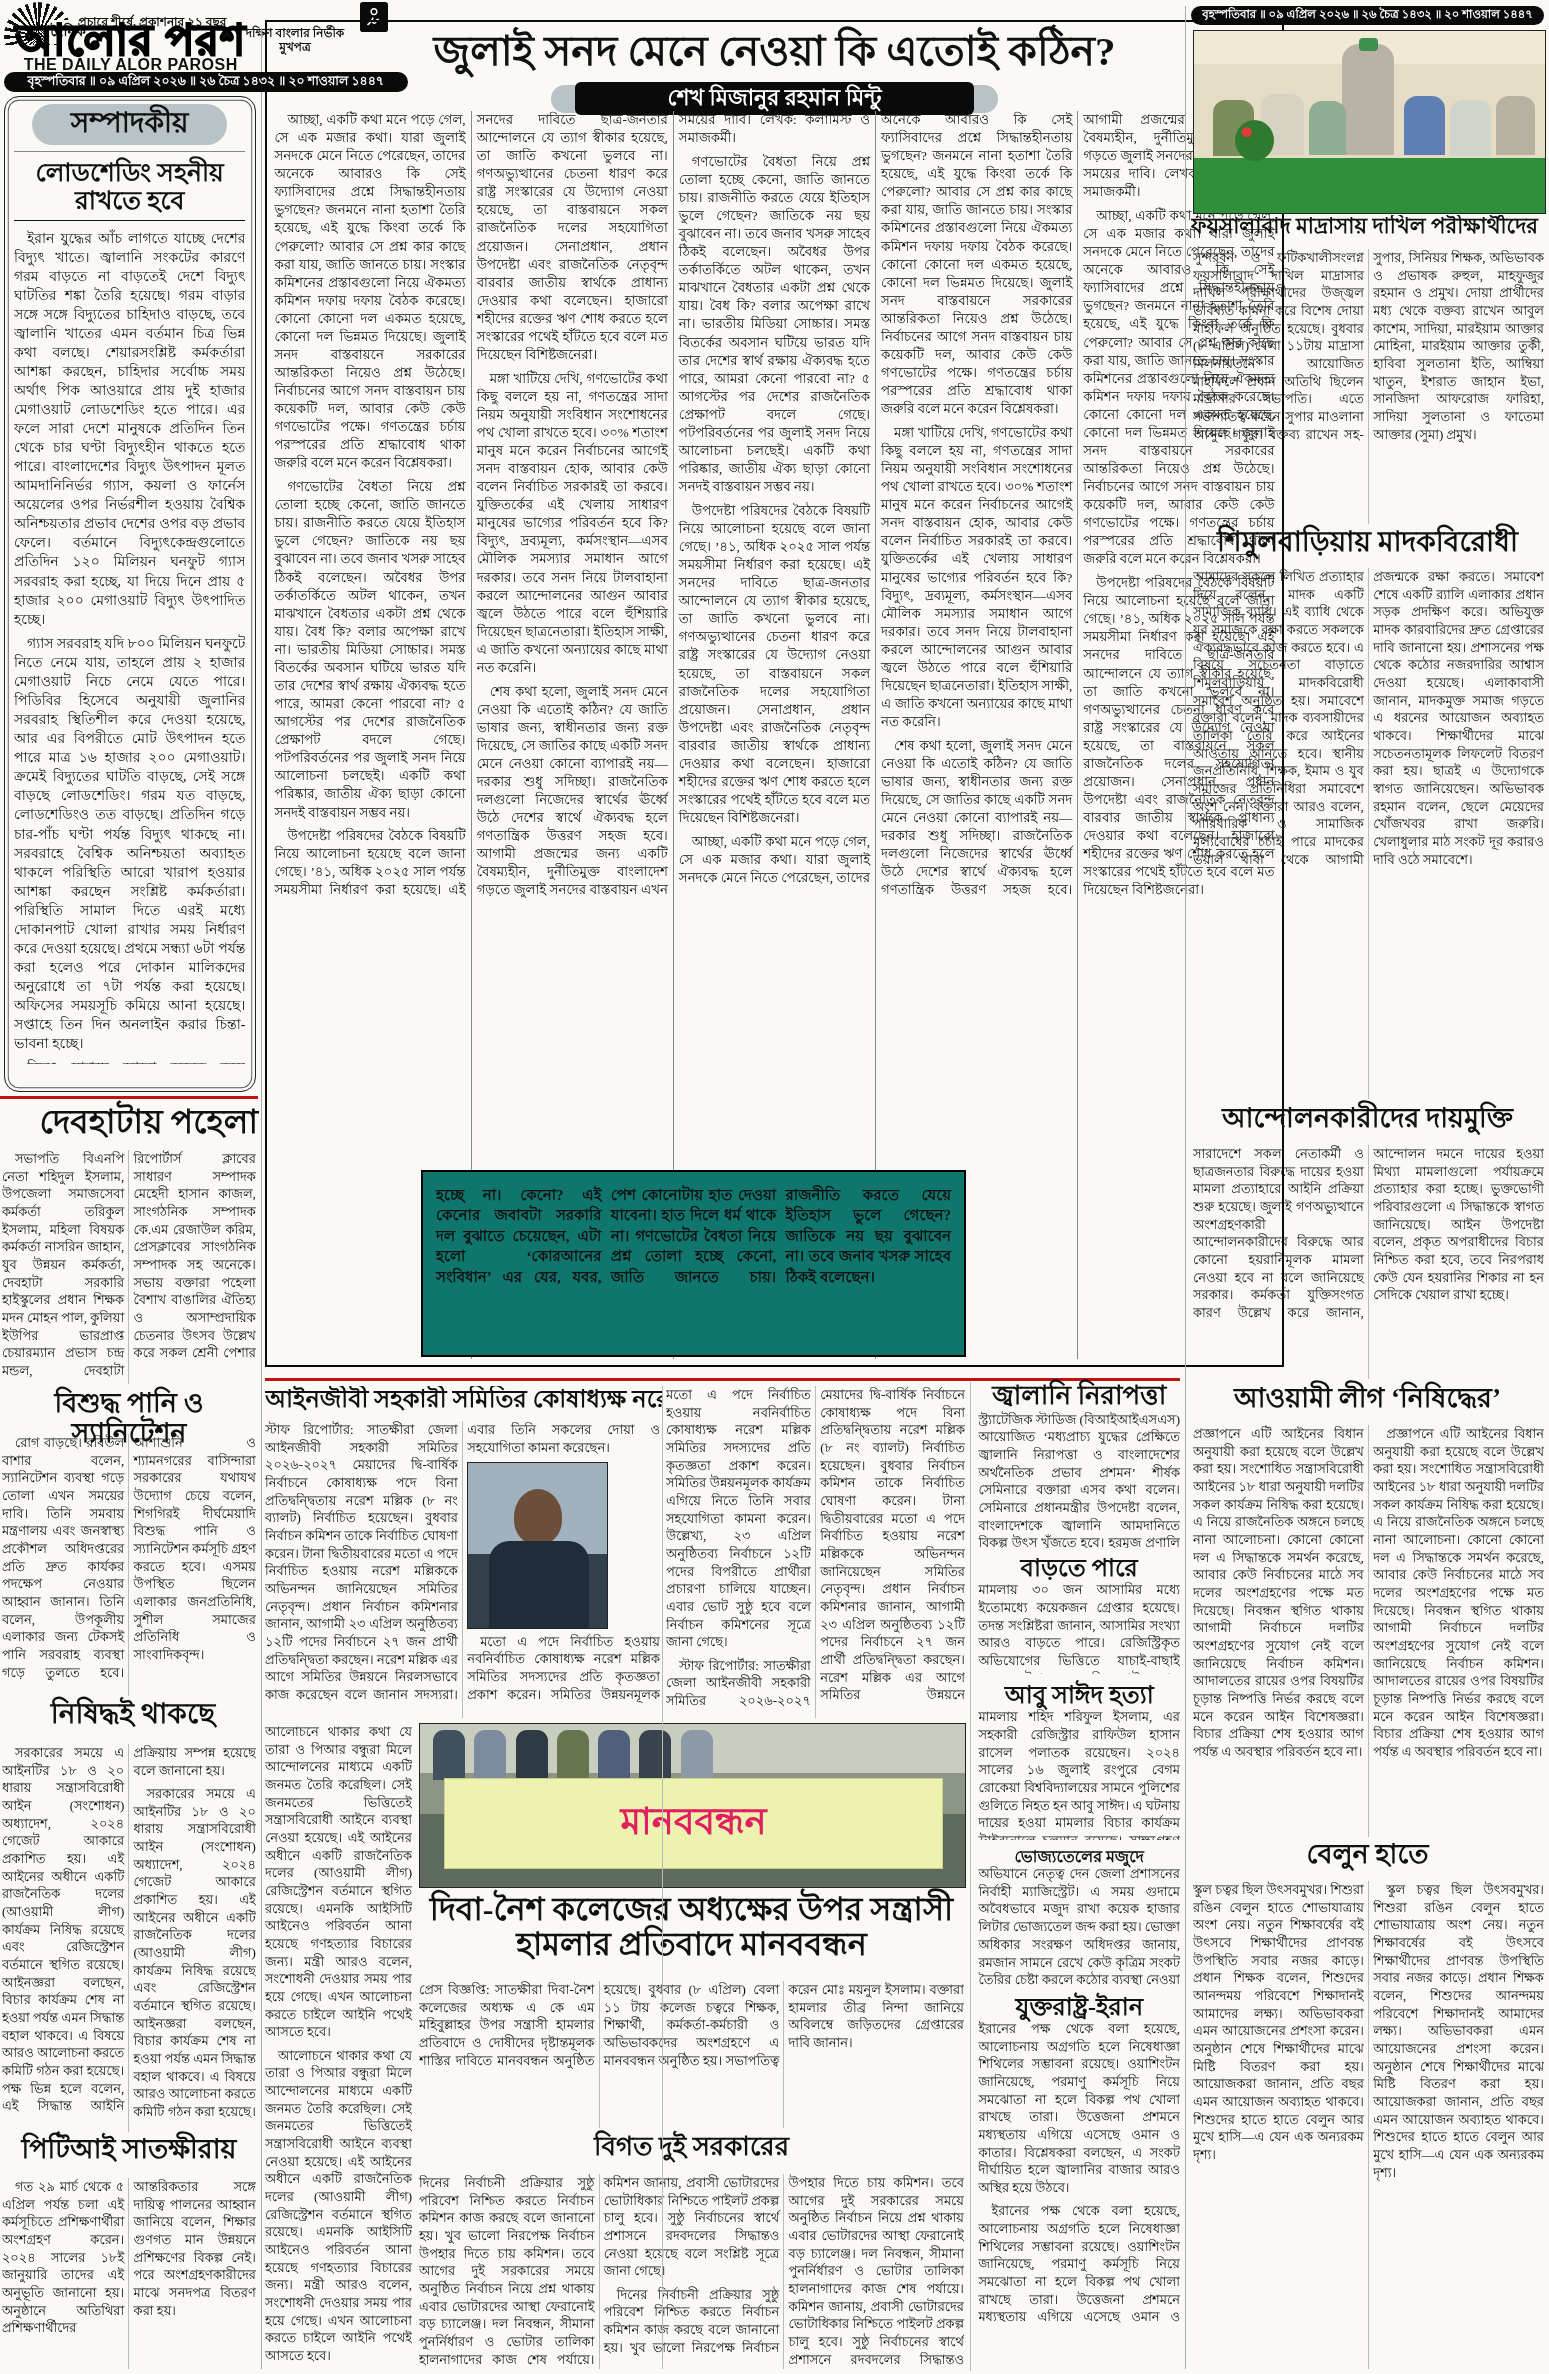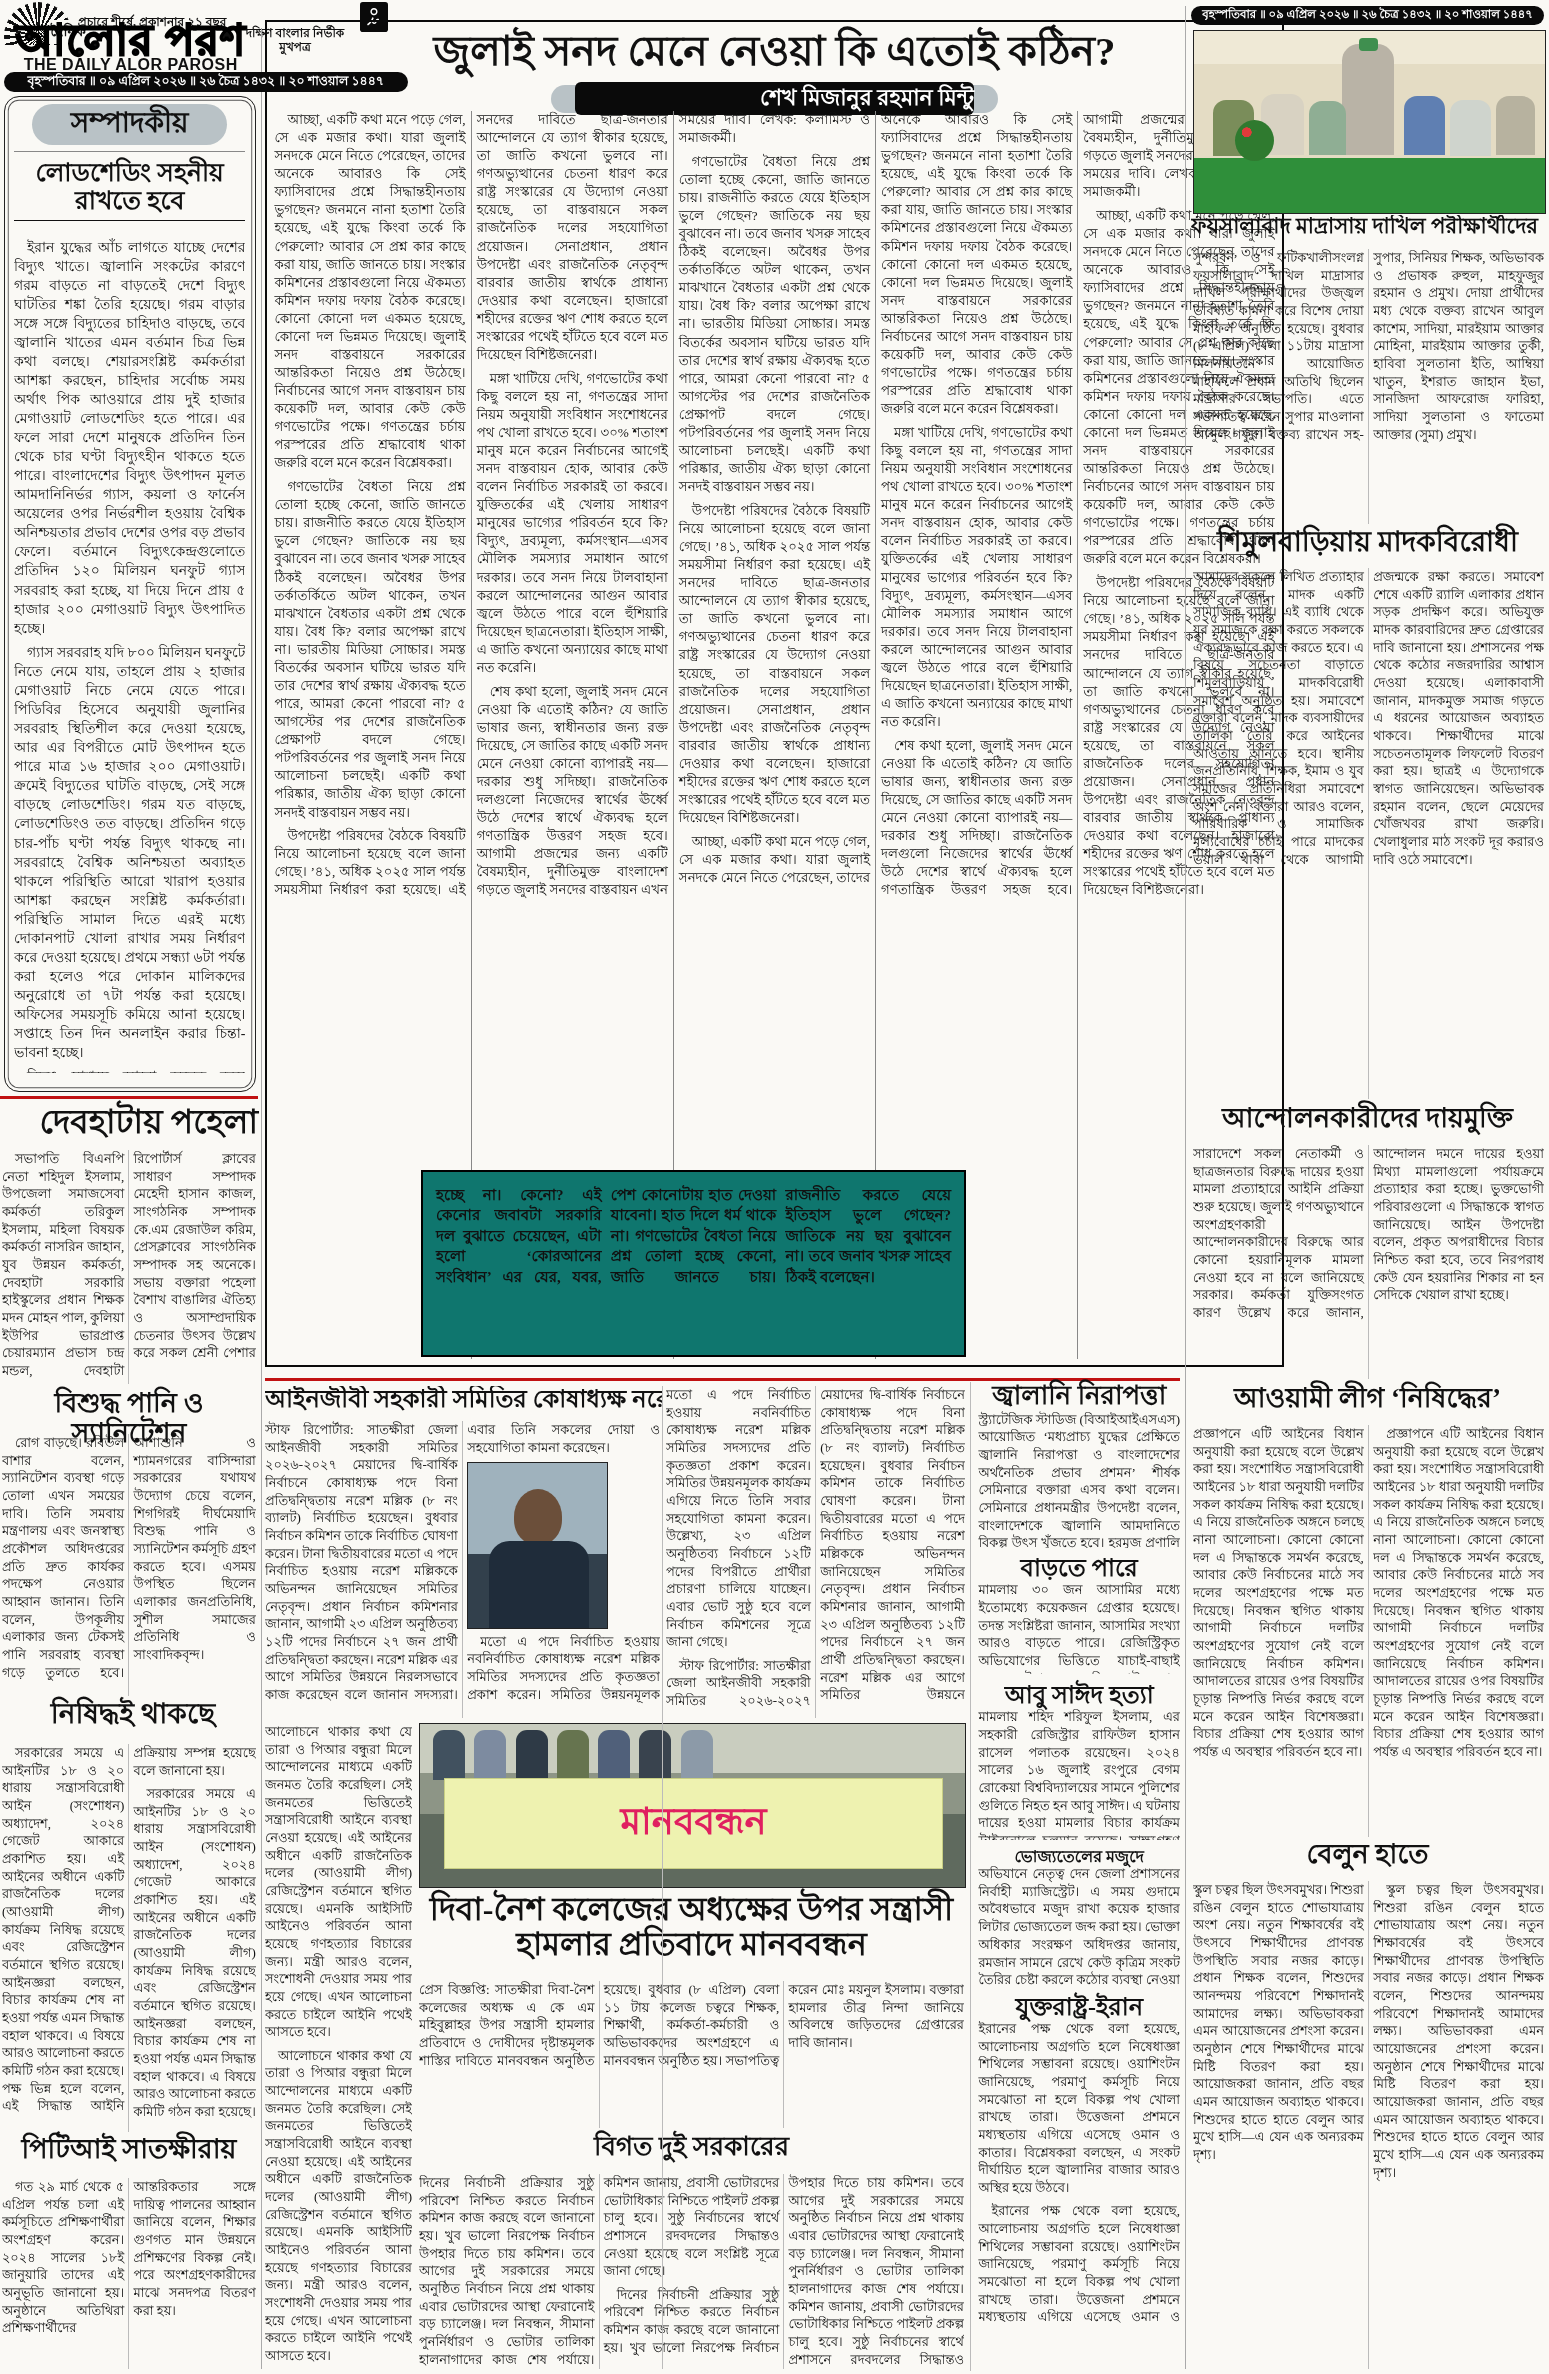--- a/index.html
+++ b/index.html
@@ -48,21 +48,21 @@
     <span>বৃহস্পতিবার ॥ ০৯ এপ্রিল ২০২৬ ॥ ২৬ চৈত্র ১৪৩২ ॥ ২০ শাওয়াল ১৪৪৭</span>
   </div>
 
   <div class="abs" style="left:3.7px;top:96px;width:252px;height:996px;border:1.9px solid #222;border-radius:15px;
               box-shadow:inset 0 0 0 2.8px #faf9f5, inset 0 0 0 3.7px #555;padding:5.6px 9.3px;box-sizing:border-box;">
     <div class="figure" style="position:relative;margin:1.9px auto 0;width:195px;height:41px;background:#b9c2c6;
                 border-radius:20.4px;display:flex;align-items:center;justify-content:center;">
       <span style="font-size:28px;font-weight:900;">সম্পাদকীয়</span>
     </div>
     <div style="height:0.9px;background:#888;margin:5.6px 0 7.4px;"></div>
-    <div class="hl" style="font-size:25px;border-bottom:1.9px solid #111;padding-bottom:5.6px;margin-bottom:17px;">লোডশেডিং সহনীয় রাখতে হবে</div>
+    <div class="hl" style="font-size:25px;border-bottom:1.9px solid #111;padding-bottom:5.6px;margin-bottom:8px;">লোডশেডিং সহনীয় রাখতে হবে</div>
     <div class="txt" style="height:835px;font-size:14px;">
       <p>ইরান যুদ্ধের আঁচ লাগতে যাচ্ছে দেশের বিদ্যুৎ খাতে। জ্বালানি সংকটের কারণে গরম বাড়তে না বাড়তেই দেশে বিদ্যুৎ ঘাটতির শঙ্কা তৈরি হয়েছে। গরম বাড়ার সঙ্গে সঙ্গে বিদ্যুতের চাহিদাও বাড়ছে, তবে জ্বালানি খাতের এমন বর্তমান চিত্র ভিন্ন কথা বলছে। শেয়ারসংশ্লিষ্ট কর্মকর্তারা আশঙ্কা করছেন, চাহিদার সর্বোচ্চ সময় অর্থাৎ পিক আওয়ারে প্রায় দুই হাজার মেগাওয়াট লোডশেডিং হতে পারে। এর ফলে সারা দেশে মানুষকে প্রতিদিন তিন থেকে চার ঘণ্টা বিদ্যুৎহীন থাকতে হতে পারে। বাংলাদেশের বিদ্যুৎ উৎপাদন মূলত আমদানিনির্ভর গ্যাস, কয়লা ও ফার্নেস অয়েলের ওপর নির্ভরশীল হওয়ায় বৈশ্বিক অনিশ্চয়তার প্রভাব দেশের ওপর বড় প্রভাব ফেলে। বর্তমানে বিদ্যুৎকেন্দ্রগুলোতে প্রতিদিন ১২০ মিলিয়ন ঘনফুট গ্যাস সরবরাহ করা হচ্ছে, যা দিয়ে দিনে প্রায় ৫ হাজার ২০০ মেগাওয়াট বিদ্যুৎ উৎপাদিত হচ্ছে।</p>
       <p>গ্যাস সরবরাহ যদি ৮০০ মিলিয়ন ঘনফুটে নিতে নেমে যায়, তাহলে প্রায় ২ হাজার মেগাওয়াট নিচে নেমে যেতে পারে। পিডিবির হিসেবে অনুযায়ী জুলানির সরবরাহ স্থিতিশীল করে দেওয়া হয়েছে, আর এর বিপরীতে মোট উৎপাদন হতে পারে মাত্র ১৬ হাজার ২০০ মেগাওয়াট। ক্রমেই বিদ্যুতের ঘাটতি বাড়ছে, সেই সঙ্গে বাড়ছে লোডশেডিং। গরম যত বাড়ছে, লোডশেডিংও তত বাড়ছে। প্রতিদিন গড়ে চার-পাঁচ ঘণ্টা পর্যন্ত বিদ্যুৎ থাকছে না। সরবরাহে বৈশ্বিক অনিশ্চয়তা অব্যাহত থাকলে পরিস্থিতি আরো খারাপ হওয়ার আশঙ্কা করছেন সংশ্লিষ্ট কর্মকর্তারা। পরিস্থিতি সামাল দিতে এরই মধ্যে দোকানপাট খোলা রাখার সময় নির্ধারণ করে দেওয়া হয়েছে। প্রথমে সন্ধ্যা ৬টা পর্যন্ত করা হলেও পরে দোকান মালিকদের অনুরোধে তা ৭টা পর্যন্ত করা হয়েছে। অফিসের সময়সূচি কমিয়ে আনা হয়েছে। সপ্তাহে তিন দিন অনলাইন করার চিন্তা-ভাবনা হচ্ছে।</p>
       <p>বিদ্যুৎ সাশ্রয়ে আরো অনেক রকম পদক্ষেপ নেওয়া হয়েছে। কিন্তু বিশেষজ্ঞরা বলছেন, মধ্যপ্রাচ্য যুদ্ধের অবসান না হলে এবং জ্বালানি সরবরাহে স্থিতিশীলতা না এলে পরিস্থিতি সামনে দিন দিনই কঠিন হবে। গ্রীষ্মের তাপমাত্রা বৃদ্ধির সঙ্গে লোডশেডিং পরিস্থিতি ভয়াবহ রূপ নিতে পারে। এমন পরিস্থিতি মোকাবেলায় নানা উৎস থেকে তেল সংগ্রহ করে একটি বড় আপৎকালীন মজুদ গড়ে তুলতে হবে। অপরদিকে যারা তেলের অবৈধ মজুদ গড়ে তুলছে, তাদের বিরুদ্ধে কঠোর ব্যবস্থা নিতে হবে।</p>
     </div>
   </div>
 
   <div class="abs redrule" style="left:0;top:1096px;width:258px;"></div>
 
   <div class="abs hl" style="left:0;top:1104px;width:258px;font-size:33px;text-align:right;">দেবহাটায় পহেলা</div>
@@ -83,21 +83,21 @@
 
   <div class="abs hl" style="left:0;top:2135px;width:258px;font-size:27px;">পিটিআই সাতক্ষীরায়</div>
   <div class="abs txt twocol" style="left:1.9px;top:2178px;width:254px;height:191px;font-size:13px;">
     <p>গত ২৯ মার্চ থেকে ৫ এপ্রিল পর্যন্ত চলা এই কর্মসূচিতে প্রশিক্ষণার্থীরা অংশগ্রহণ করেন। ২০২৪ সালের ১৮ই জানুয়ারি তাদের এই অনুভূতি জানানো হয়। অনুষ্ঠানে অতিথিরা প্রশিক্ষণার্থীদের আন্তরিকতার সঙ্গে দায়িত্ব পালনের আহ্বান জানিয়ে বলেন, শিক্ষার গুণগত মান উন্নয়নে প্রশিক্ষণের বিকল্প নেই। পরে অংশগ্রহণকারীদের মাঝে সনদপত্র বিতরণ করা হয়।</p>
   </div>
 
   <div class="abs" style="left:265px;top:20px;width:1019px;height:1347px;border:2.8px solid #0a0a0a;box-sizing:border-box;">
     <div class="hl" style="font-size:41px;margin-top:7.4px;">জুলাই সনদ মেনে নেওয়া কি এতোই কঠিন?</div>
     <div style="position:relative;margin:7.4px auto 5.6px;width:399px;height:33px;">
       <div style="position:absolute;left:-24px;top:2.8px;width:447px;height:28px;background:#b9c2c6;border-radius:14px;"></div>
-      <div class="blackbar" style="position:absolute;left:0;top:0;width:399px;height:33px;border-radius:6px;font-size:22px;justify-content:flex-end;">
+      <div class="blackbar" style="position:absolute;left:0;top:0;width:399px;height:33px;border-radius:6px;font-size:22px;">
         <span>শেখ মিজানুর রহমান মিন্টু</span>
       </div>
     </div>
     <div class="txt" style="position:absolute;left:7.4px;right:7.4px;top:89px;bottom:5.6px;column-count:5;column-gap:11px;
                 column-rule:0.9px solid #888;font-size:13.3px;">
       <p>আচ্ছা, একটি কথা মনে পড়ে গেল, সে এক মজার কথা। যারা জুলাই সনদকে মেনে নিতে পেরেছেন, তাদের অনেকে আবারও কি সেই ফ্যাসিবাদের প্রশ্নে সিদ্ধান্তহীনতায় ভুগছেন? জনমনে নানা হতাশা তৈরি হয়েছে, এই যুদ্ধে কিংবা তর্কে কি পেরুলো? আবার সে প্রশ্ন কার কাছে করা যায়, জাতি জানতে চায়। সংস্কার কমিশনের প্রস্তাবগুলো নিয়ে ঐকমত্য কমিশন দফায় দফায় বৈঠক করেছে। কোনো কোনো দল একমত হয়েছে, কোনো দল ভিন্নমত দিয়েছে। জুলাই সনদ বাস্তবায়নে সরকারের আন্তরিকতা নিয়েও প্রশ্ন উঠেছে। নির্বাচনের আগে সনদ বাস্তবায়ন চায় কয়েকটি দল, আবার কেউ কেউ গণভোটের পক্ষে। গণতন্ত্রের চর্চায় পরস্পরের প্রতি শ্রদ্ধাবোধ থাকা জরুরি বলে মনে করেন বিশ্লেষকরা।</p>
       <p>গণভোটের বৈধতা নিয়ে প্রশ্ন তোলা হচ্ছে কেনো, জাতি জানতে চায়। রাজনীতি করতে যেয়ে ইতিহাস ভুলে গেছেন? জাতিকে নয় ছয় বুঝাবেন না। তবে জনাব খসরু সাহেব ঠিকই বলেছেন। অবৈধর উপর তর্কাতর্কিতে অটল থাকেন, তখন মাঝখানে বৈধতার একটা প্রশ্ন থেকে যায়। বৈধ কি? বলার অপেক্ষা রাখে না। ভারতীয় মিডিয়া সোচ্চার। সমস্ত বিতর্কের অবসান ঘটিয়ে ভারত যদি তার দেশের স্বার্থ রক্ষায় ঐক্যবদ্ধ হতে পারে, আমরা কেনো পারবো না? ৫ আগস্টের পর দেশের রাজনৈতিক প্রেক্ষাপট বদলে গেছে। পটপরিবর্তনের পর জুলাই সনদ নিয়ে আলোচনা চলছেই। একটি কথা পরিষ্কার, জাতীয় ঐক্য ছাড়া কোনো সনদই বাস্তবায়ন সম্ভব নয়।</p>
       <p>উপদেষ্টা পরিষদের বৈঠকে বিষয়টি নিয়ে আলোচনা হয়েছে বলে জানা গেছে। ’৪১, অধিক ২০২৫ সাল পর্যন্ত সময়সীমা নির্ধারণ করা হয়েছে। এই সনদের দাবিতে ছাত্র-জনতার আন্দোলনে যে ত্যাগ স্বীকার হয়েছে, তা জাতি কখনো ভুলবে না। গণঅভ্যুত্থানের চেতনা ধারণ করে রাষ্ট্র সংস্কারের যে উদ্যোগ নেওয়া হয়েছে, তা বাস্তবায়নে সকল রাজনৈতিক দলের সহযোগিতা প্রয়োজন। সেনাপ্রধান, প্রধান উপদেষ্টা এবং রাজনৈতিক নেতৃবৃন্দ বারবার জাতীয় স্বার্থকে প্রাধান্য দেওয়ার কথা বলেছেন। হাজারো শহীদের রক্তের ঋণ শোধ করতে হলে সংস্কারের পথেই হাঁটতে হবে বলে মত দিয়েছেন বিশিষ্টজনেরা।</p>
       <p>মঙ্গা খাটিয়ে দেখি, গণভোটের কথা কিছু বললে হয় না, গণতন্ত্রের সাদা নিয়ম অনুযায়ী সংবিধান সংশোধনের পথ খোলা রাখতে হবে। ৩০% শতাংশ মানুষ মনে করেন নির্বাচনের আগেই সনদ বাস্তবায়ন হোক, আবার কেউ বলেন নির্বাচিত সরকারই তা করবে। যুক্তিতর্কের এই খেলায় সাধারণ মানুষের ভাগ্যের পরিবর্তন হবে কি? বিদ্যুৎ, দ্রব্যমূল্য, কর্মসংস্থান—এসব মৌলিক সমস্যার সমাধান আগে দরকার। তবে সনদ নিয়ে টালবাহানা করলে আন্দোলনের আগুন আবার জ্বলে উঠতে পারে বলে হুঁশিয়ারি দিয়েছেন ছাত্রনেতারা। ইতিহাস সাক্ষী, এ জাতি কখনো অন্যায়ের কাছে মাথা নত করেনি।</p>
       <p>শেষ কথা হলো, জুলাই সনদ মেনে নেওয়া কি এতোই কঠিন? যে জাতি ভাষার জন্য, স্বাধীনতার জন্য রক্ত দিয়েছে, সে জাতির কাছে একটি সনদ মেনে নেওয়া কোনো ব্যাপারই নয়—দরকার শুধু সদিচ্ছা। রাজনৈতিক দলগুলো নিজেদের স্বার্থের ঊর্ধ্বে উঠে দেশের স্বার্থে ঐক্যবদ্ধ হলে গণতান্ত্রিক উত্তরণ সহজ হবে। আগামী প্রজন্মের জন্য একটি বৈষম্যহীন, দুর্নীতিমুক্ত বাংলাদেশ গড়তে জুলাই সনদের বাস্তবায়ন এখন সময়ের দাবি। লেখক: কলামিস্ট ও সমাজকর্মী।</p>

